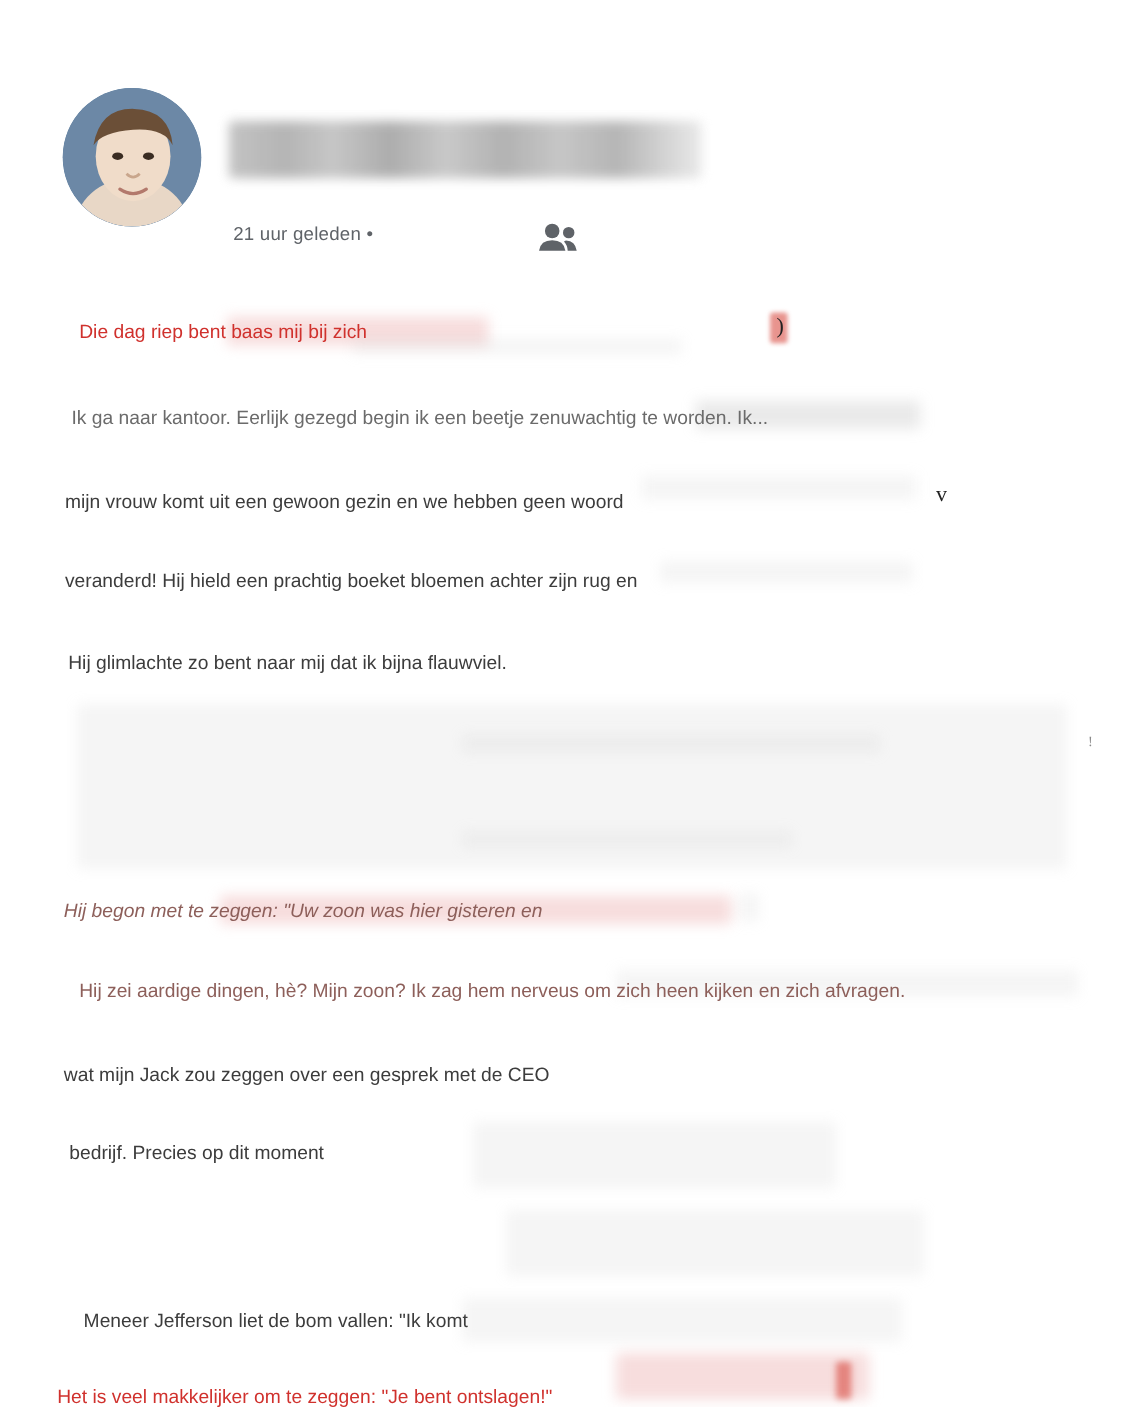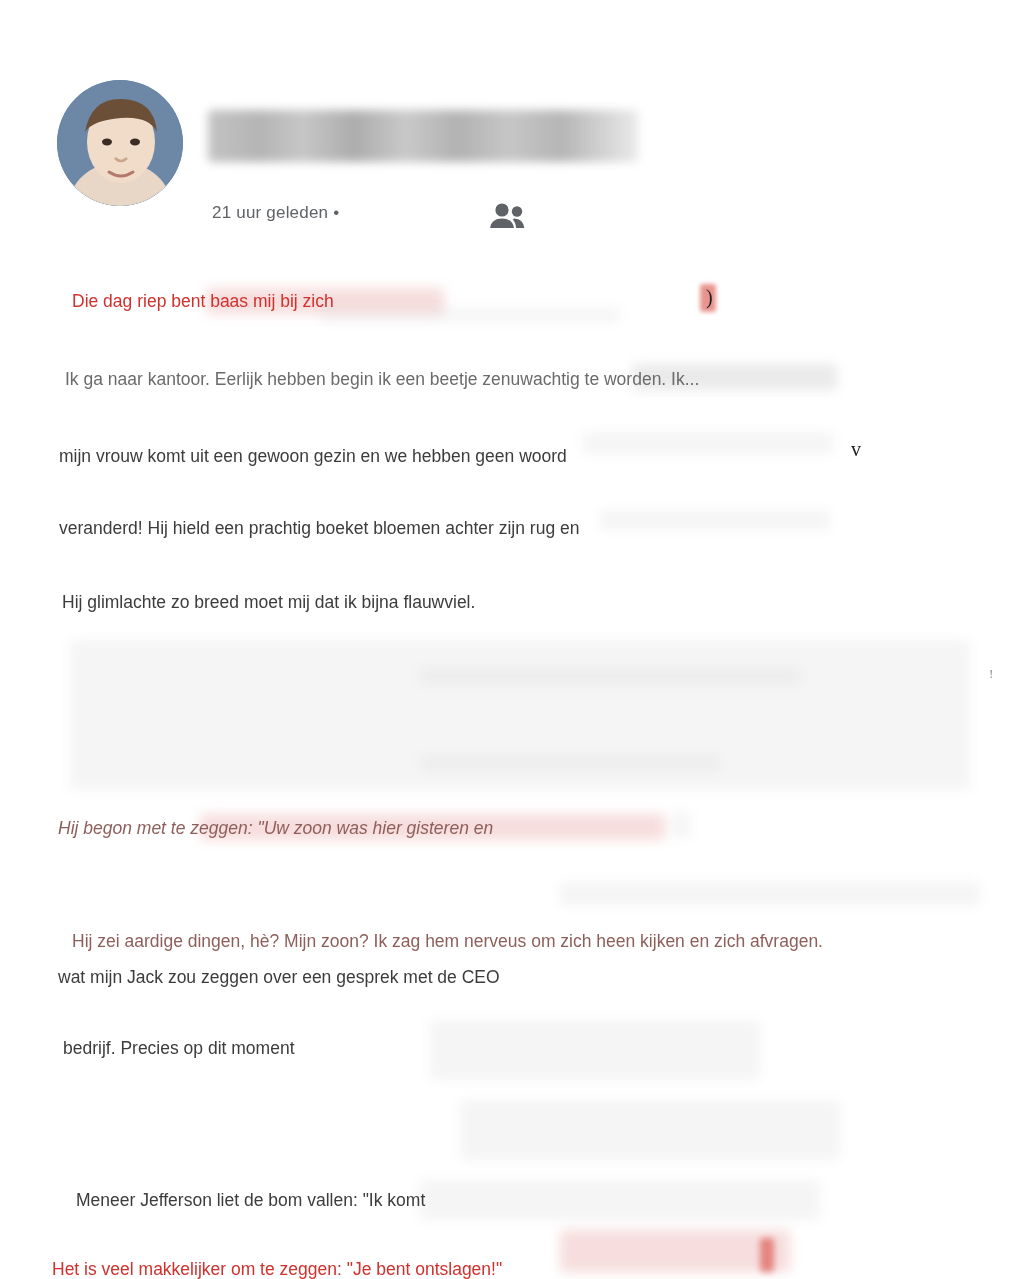--- a/index.html
+++ b/index.html
@@ -168,26 +168,26 @@
 <div class="smudge faint" style="left:560px; top:882px; width:420px; height:24px;"></div>
 
 <div class="smudge faint" style="left:430px; top:1020px; width:330px; height:60px;"></div>
 <div class="smudge faint" style="left:460px; top:1100px; width:380px; height:60px;"></div>
 <div class="smudge faint" style="left:420px; top:1180px; width:400px; height:40px;"></div>
 
 <div class="smudge pink" style="left:560px; top:1230px; width:230px; height:42px;"></div>
 <div class="smudge red" style="left:760px; top:1238px; width:14px; height:34px; filter:blur(3px);"></div>
 
 <div class="line red" style="left:72px;  top:289px;">Die dag riep bent baas mij bij zich</div>
-<div class="line muted" style="left:65px;  top:367px;">Ik ga naar kantoor. Eerlijk hebben begin ik een beetje zenuwachtig te worden. Ik...</div>
+<div class="line muted" style="left:65px;  top:367px;">Ik ga naar kantoor. Eerlijk gezegd begin ik een beetje zenuwachtig te worden. Ik...</div>
 <div class="line grey" style="left:59px;  top:444px;">mijn vrouw komt uit een gewoon gezin en we hebben geen woord</div>
 <div class="line grey" style="left:59px;  top:516px;">veranderd! Hij hield een prachtig boeket bloemen achter zijn rug en</div>
-<div class="line grey" style="left:62px;  top:590px;">Hij glimlachte zo breed moet mij dat ik bijna flauwviel.</div>
+<div class="line grey" style="left:62px;  top:590px;">Hij glimlachte zo bent naar mij dat ik bijna flauwviel.</div>
 <div class="line brown" style="left:58px;  top:816px;font-style:italic;">Hij begon met te zeggen: "Uw zoon was hier gisteren en</div>
-<div class="line brown" style="left:72px;  top:888px;margin-top:41px;">Hij zei aardige dingen, hè? Mijn zoon? Ik zag hem nerveus om zich heen kijken en zich afvragen.</div>
+<div class="line brown" style="left:72px;  top:888px;">Hij zei aardige dingen, hè? Mijn zoon? Ik zag hem nerveus om zich heen kijken en zich afvragen.</div>
 <div class="line grey" style="left:58px;  top:965px;">wat mijn Jack zou zeggen over een gesprek met de CEO</div>
 <div class="line grey" style="left:63px;  top:1036px;">bedrijf. Precies op dit moment</div>
 <div class="line grey" style="left:76px;  top:1188px;">Meneer Jefferson liet de bom vallen: "Ik komt</div>
 <div class="line red" style="left:52px;  top:1257px;">Het is veel makkelijker om te zeggen: "Je bent ontslagen!"</div>
 
 <div class="glyph" style="left:706px; top:286px;">)</div>
 <div class="glyph" style="left:851px; top:438px;">v</div>
 <div class="glyph" style="left:989px; top:666px; font-size:13px; color:#8a8a8a;">!</div>
 
 </body></html>

